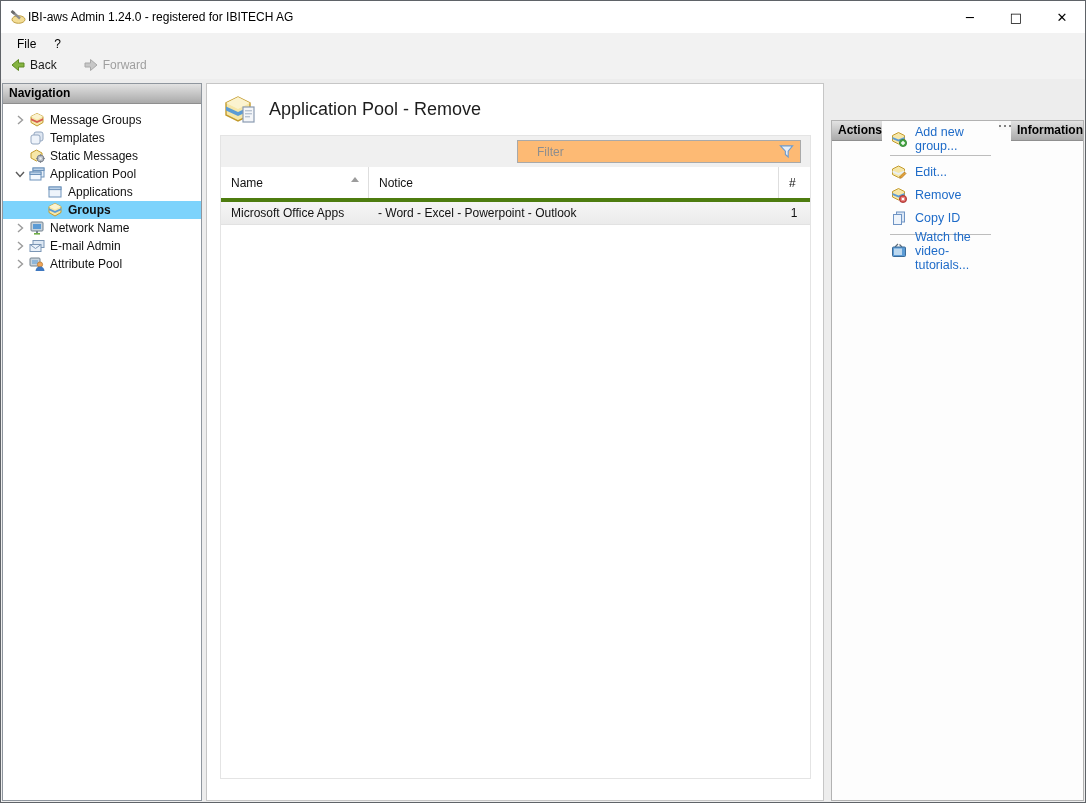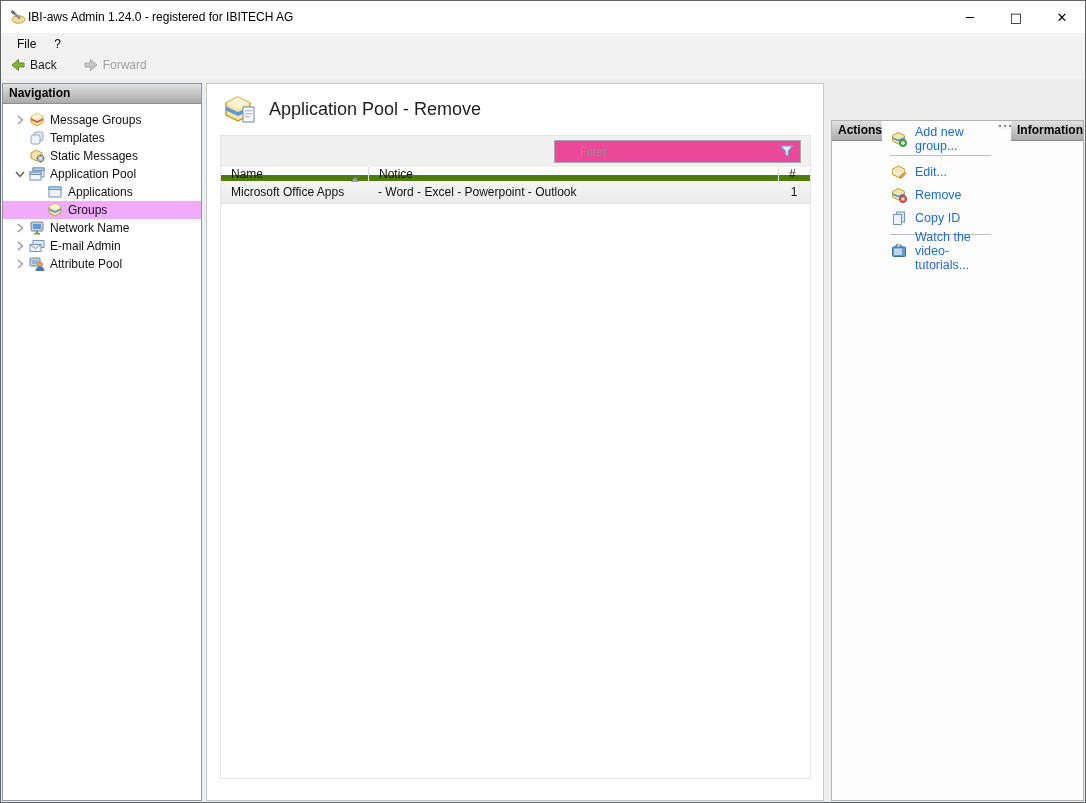--- a/index.html
+++ b/index.html
@@ -39,41 +39,41 @@
     border-bottom:1px solid #8f8f8f;
     flex:0 0 auto;
   }
 
   
   .nav-panel { position:absolute; left:1px; top:4px; bottom:1px; width:200px;
                background:#fff; border:1px solid #8f969e; display:flex; flex-direction:column; }
   .tree { padding-top:7px; overflow:hidden; }
   .tree-row { height:18px; display:flex; align-items:center; padding-left:7px; white-space:nowrap; }
   .tree-row.child { padding-left:25px; }
-  .tree-row.selected { background:#f0abfc; }
+  .tree-row.selected { background:#7dd3fc;font-weight:bold; }
   .chev { width:19px; height:14px; display:flex; align-items:center; justify-content:center; flex:0 0 auto; }
   .tree-ico { width:16px; height:16px; flex:0 0 auto; }
   .tree-label { margin-left:5px; font-size:12px; color:#111; }
 
   
   .main-card { position:absolute; left:205px; top:4px; bottom:1px; width:618px;
                background:#fff; border:1px solid #c6c6c6; }
   .page-title-row { position:absolute; top:0; left:0; right:0; height:51px;
                     display:flex; align-items:center; padding-left:16px; gap:12px; }
   .page-title { font-size:18px; color:#1d1d1d; }
   .table-wrap { position:absolute; left:13px; right:12px; top:51px; bottom:21px;
                 border:1px solid #e4e4e4; background:#fff; display:flex; flex-direction:column; }
   .filter-strip { height:31px; background:#f0f0f0; position:relative; flex:0 0 auto; }
-  .filter-input { position:absolute; right:9px; top:4px; width:247px; height:23px;
-                  border:1px solid #a9a9a9; background:#ec4899; font-family:"Liberation Sans",sans-serif;
-                  font-size:12px; padding:0 28px 0 25px; color:#333; outline:none; }
+  .filter-input { position:absolute; right:9px; top:4px; width:284px; height:23px;
+                  border:1px solid #a9a9a9; background:#fdba74; font-family:"Liberation Sans",sans-serif;
+                  font-size:12px; padding:0 28px 0 19px; color:#333; outline:none; }
   .filter-input::placeholder { color:#8e8e8e; opacity:1; }
   .filter-funnel { position:absolute; right:16px; top:8px; width:15px; height:15px; }
   .grid-3 { display:grid; grid-template-columns:147px 1fr 32px; }
-  .thead { height:14px; background:#fff; border-bottom:6px solid #4d7c0f; flex:0 0 auto; }
+  .thead { height:35px; background:#fff; border-bottom:4px solid #4d7c0f; flex:0 0 auto; }
   .th { display:flex; align-items:center; padding-left:10px; font-size:12px; color:#111; position:relative; }
   .th + .th { border-left:1px solid #dedede; }
   .sort-asc { position:absolute; right:9px; top:10px; width:0; height:0;
               border-left:4px solid transparent; border-right:4px solid transparent;
               border-bottom:5px solid #9c9c9c; }
   .trow { height:23px; background:linear-gradient(#f5f5f5,#ebebeb); border-bottom:1px solid #e2e2e2; flex:0 0 auto; }
   .td { display:flex; align-items:center; padding-left:10px; font-size:12px; color:#111; }
   .td.center { justify-content:center; padding-left:0; }
 
   

